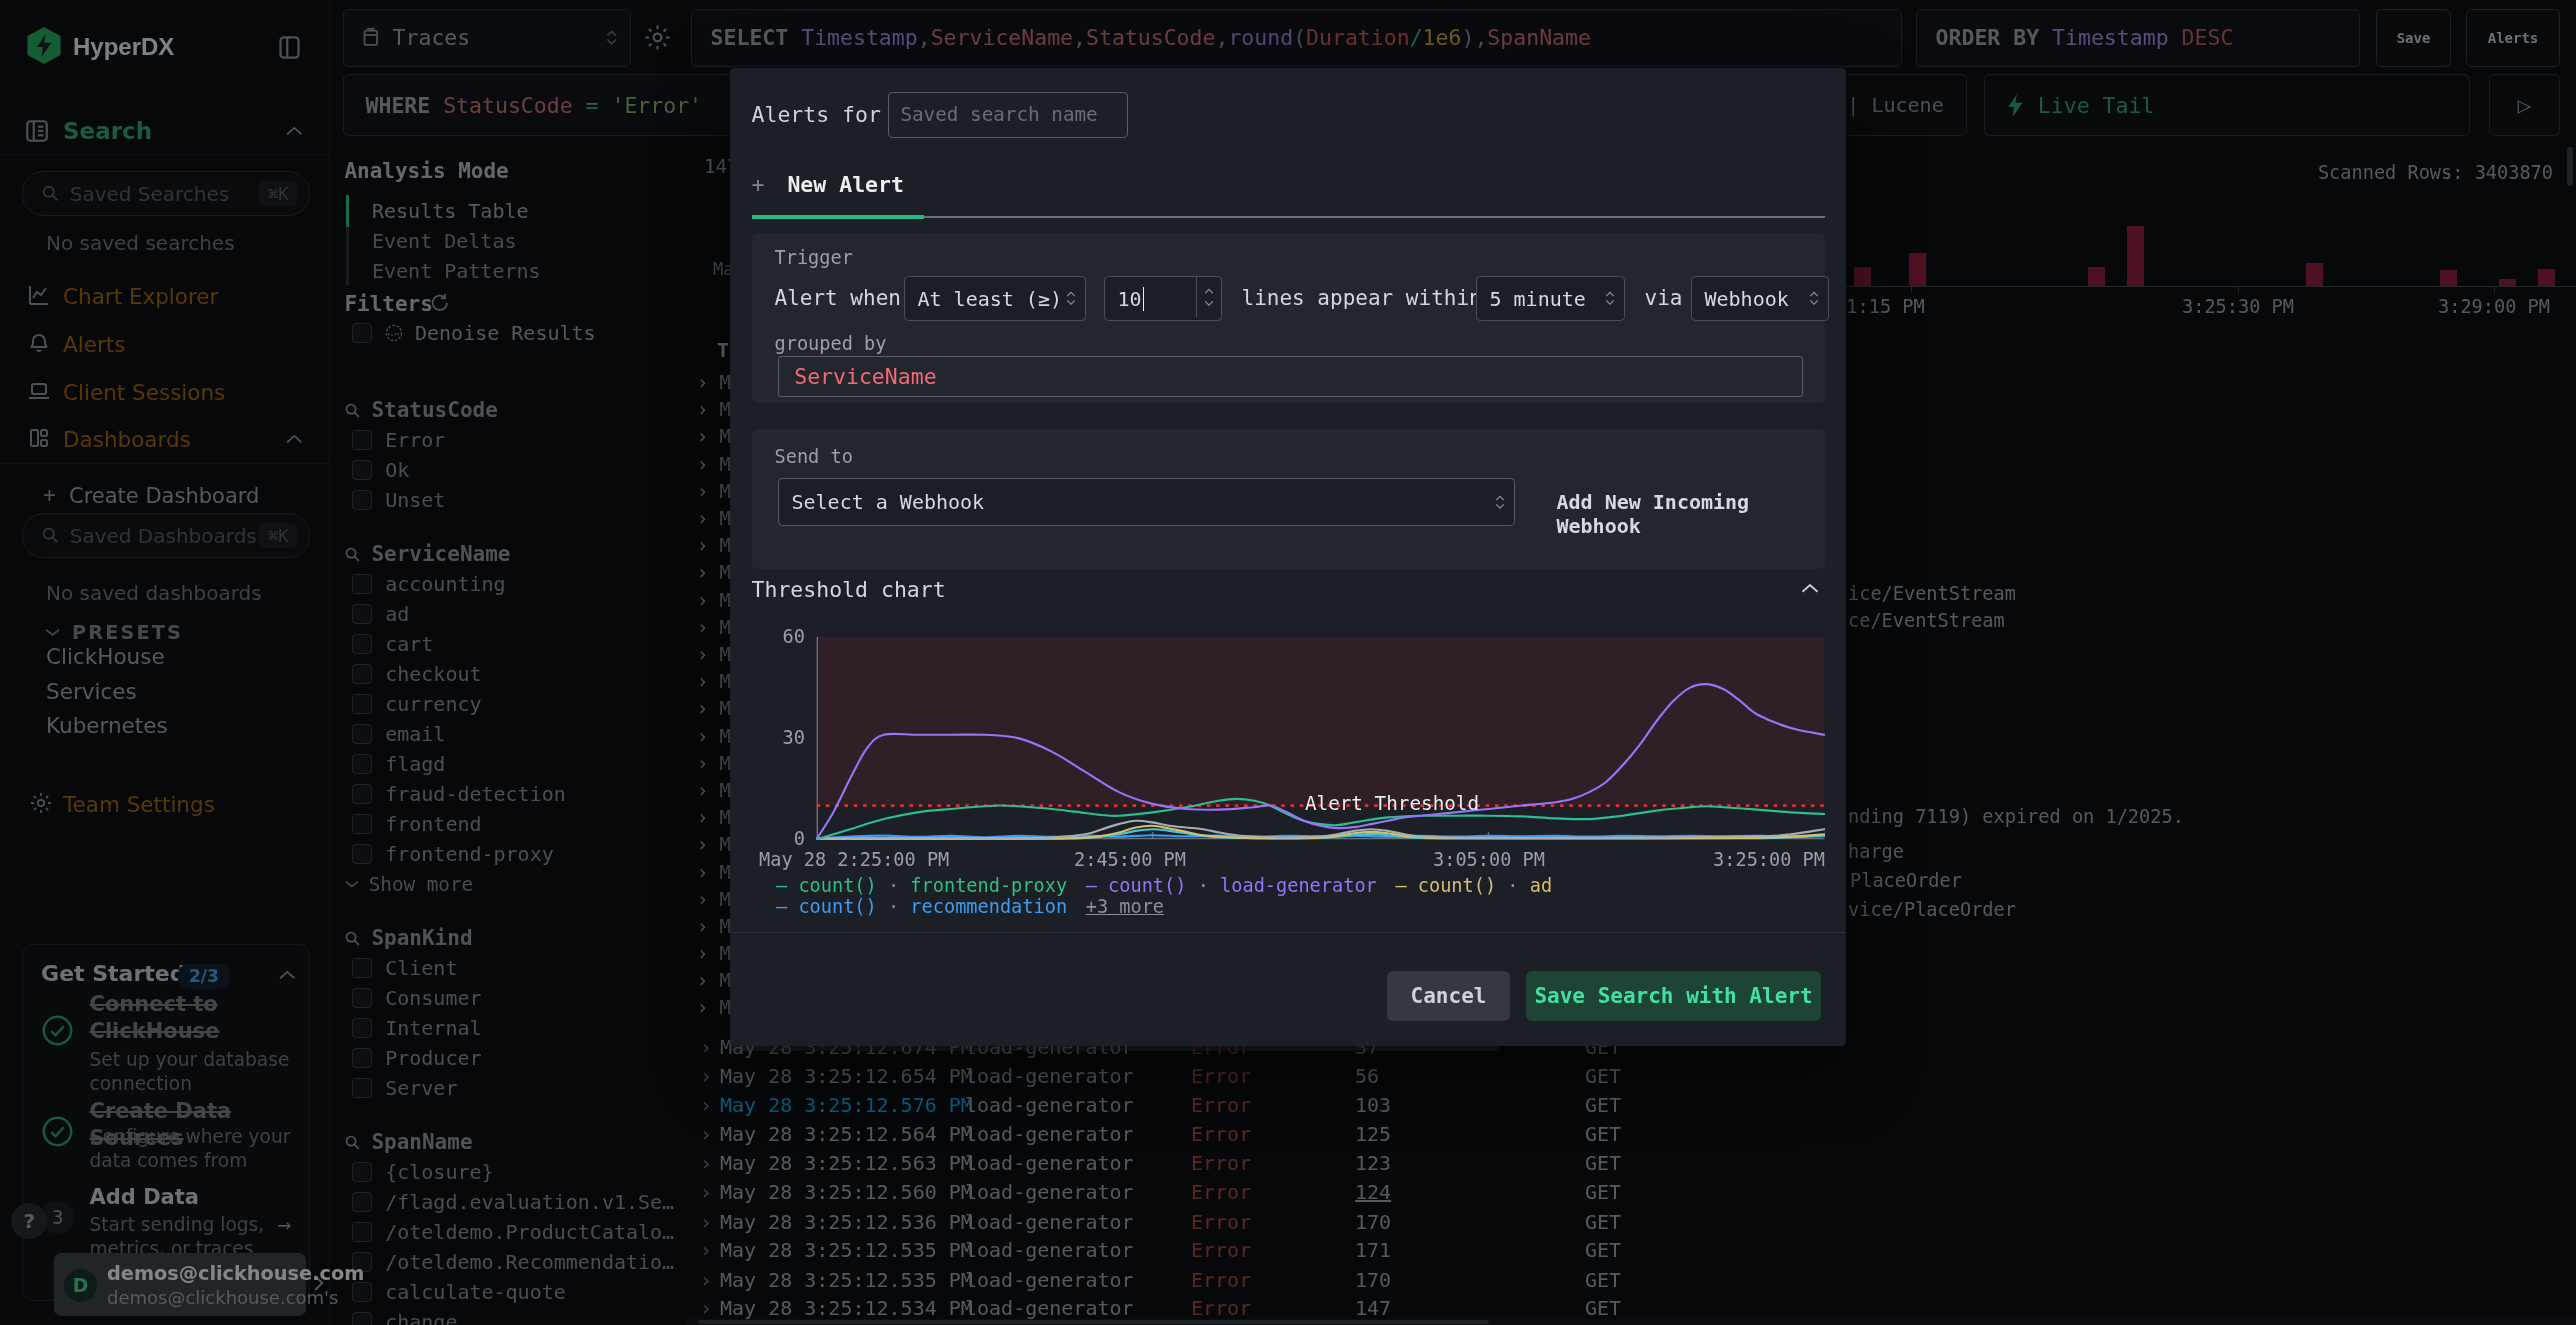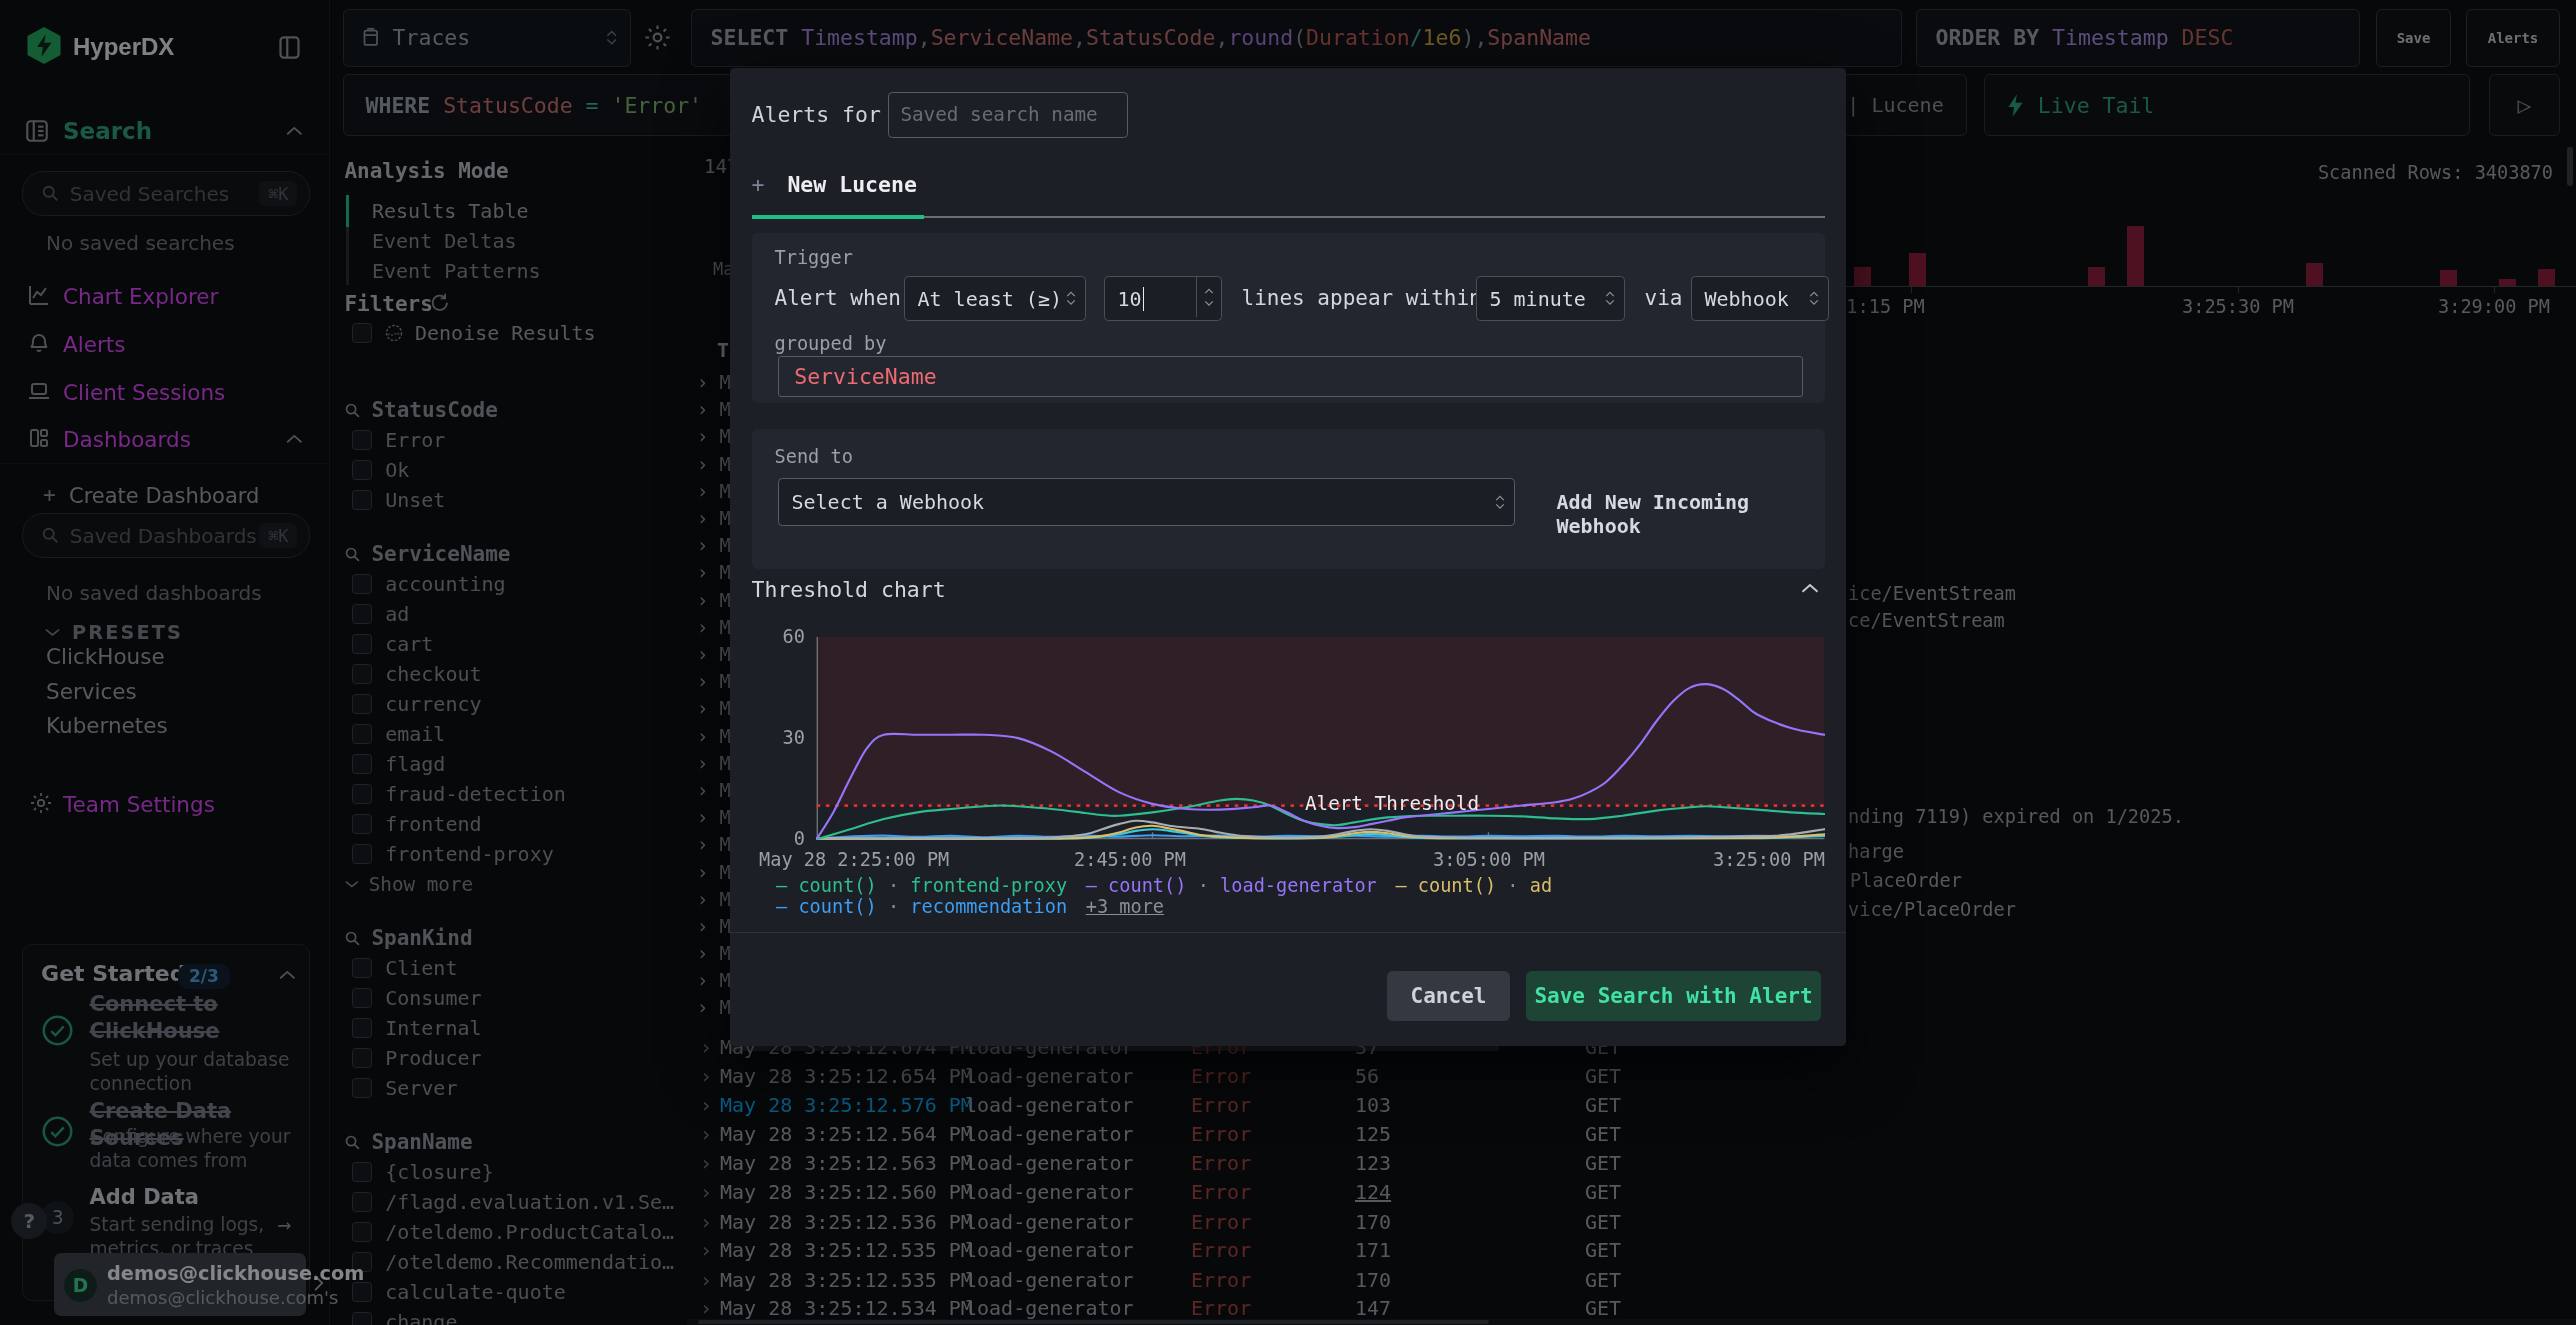--- a/index.html
+++ b/index.html
@@ -22,21 +22,21 @@
   .tok-yellow{color:#c9a23a}
   .tok-green{color:#7cb069}
   .tok-desc{color:#b55d54}
   .tok-greenacc{color:#2f9e7a}
   .tok-gray{color:#8a9097}
   
   .side-divider{position:absolute;left:0;width:329px;height:1.4px;background:#17191c}
   .pill{position:absolute;width:286px;height:43px;border:1.4px solid #2b2f34;background:#0f1113;border-radius:21.5px;display:flex;align-items:center}
   .pill .ph{color:#565c63;font-size:20px;margin-left:10px}
   .kbd{margin-left:auto;margin-right:11.4px;background:#1a1d21;border-radius:5.7px;padding:2.9px 8.6px;color:#565c63;font-size:17px}
-  .navlab{font-size:21.5px;color:#d946ef}
+  .navlab{font-size:21.5px;color:#a16207}
   .mutetext{color:#6f757d;font-size:20px}
   
   .fghead{height:30px;display:flex;align-items:center;gap:10px}
   .fglabel{font-weight:bold;font-size:21px;color:#8f949b}
   .fitem{height:30px;display:flex;align-items:center;gap:13px;padding-left:7.2px}
   .fitext{font-size:20px;color:#878d94}
   .fcheck{width:18.6px;height:18.6px;border:1.4px solid #383d44;border-radius:3.6px;background:#14161a;flex:0 0 auto}
   .fgroup{margin-bottom:24px}
   .fmore{height:30px;display:flex;align-items:center;gap:8.6px;color:#81868d;font-size:19.3px}
   
@@ -599,21 +599,21 @@
   <div class="dim-overlay"></div>
 
   <div id="modal">
     <span class="abs" style="left:21.5px;top:34px;font-size:21.5px;color:#ced2d9">Alerts for</span>
     <div class="abs" style="left:158px;top:23.6px;width:238px;height:44px;border:1.4px solid #575d66;border-radius:4.3px;display:flex;align-items:center">
       <span style="margin-left:11.4px;font-size:19.3px;color:#686d75">Saved search name</span>
     </div>
 
     <div class="abs" style="left:21.5px;top:104px;font-size:21.5px">
       <span style="color:#7a8699">+</span>
-      <span style="color:#eceef0;font-weight:bold;margin-left:10px">New Lucene</span>
+      <span style="color:#eceef0;font-weight:bold;margin-left:10px">New Alert</span>
     </div>
     <div class="abs" style="left:21.5px;top:148px;width:1073px;height:2.1px;background:#6b6f75"></div>
     <div class="abs" style="left:21.5px;top:147px;width:172px;height:4.3px;background:#1fbf83"></div>
 
     <div class="mbox" style="top:165px;height:170px">
       <span class="mlabel" style="left:23px;top:14.3px">Trigger</span>
       <span class="abs" style="left:23px;top:53px;font-size:21px;color:#d3d7dd">Alert when</span>
       <div class="msel" style="left:152px;top:43px;width:180px">
         <span class="seltext">At least (≥)</span>
         <span class="updown">

